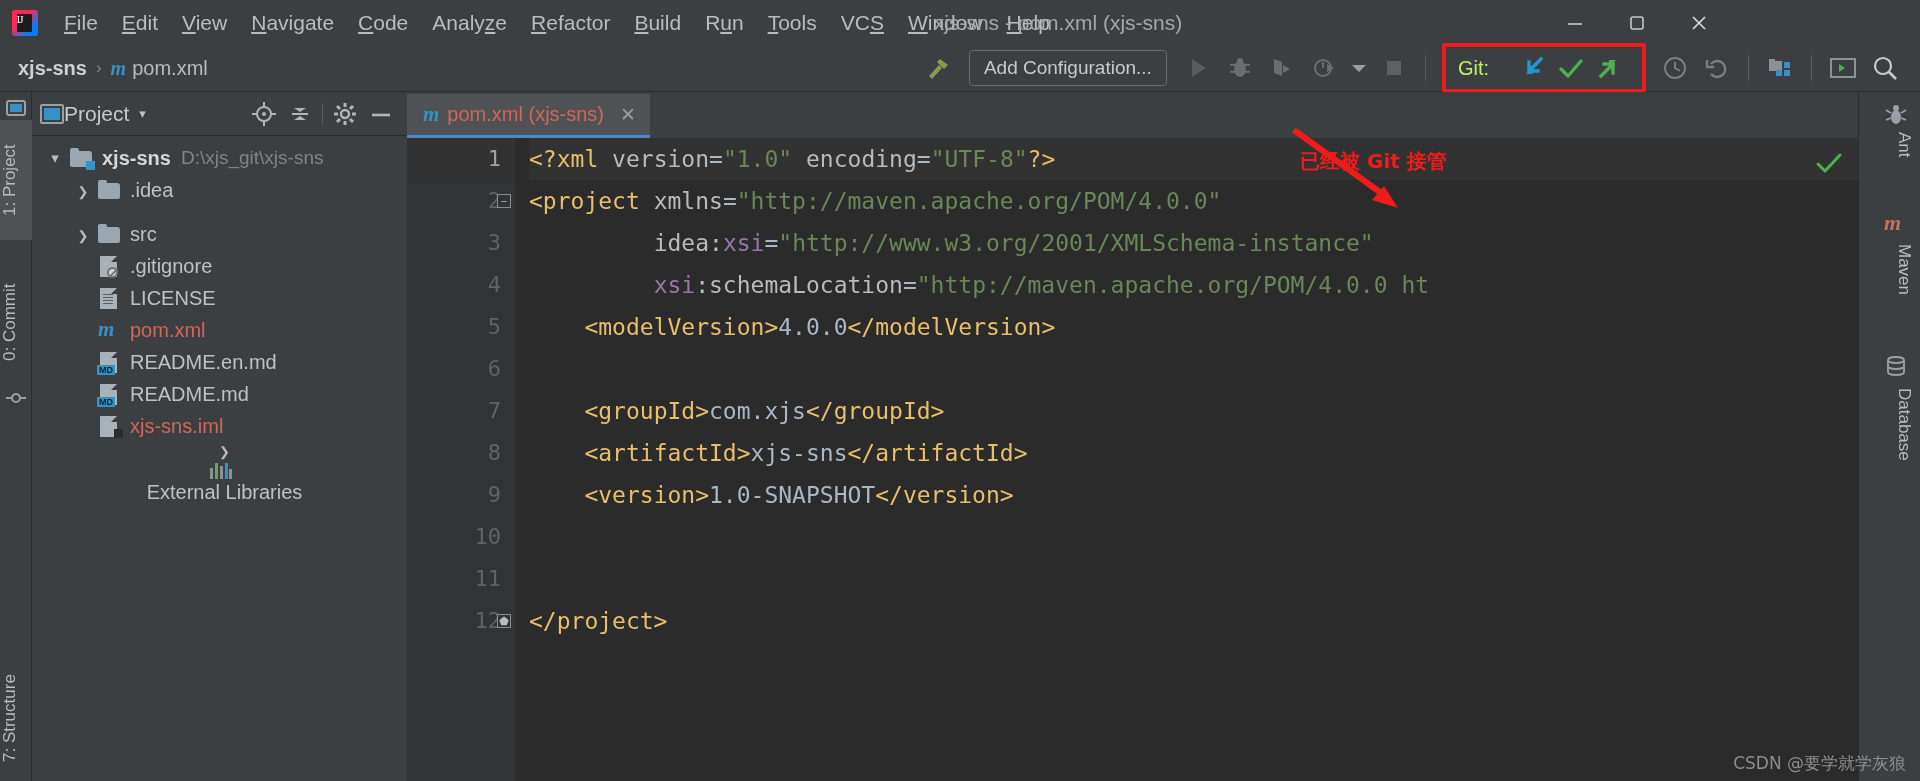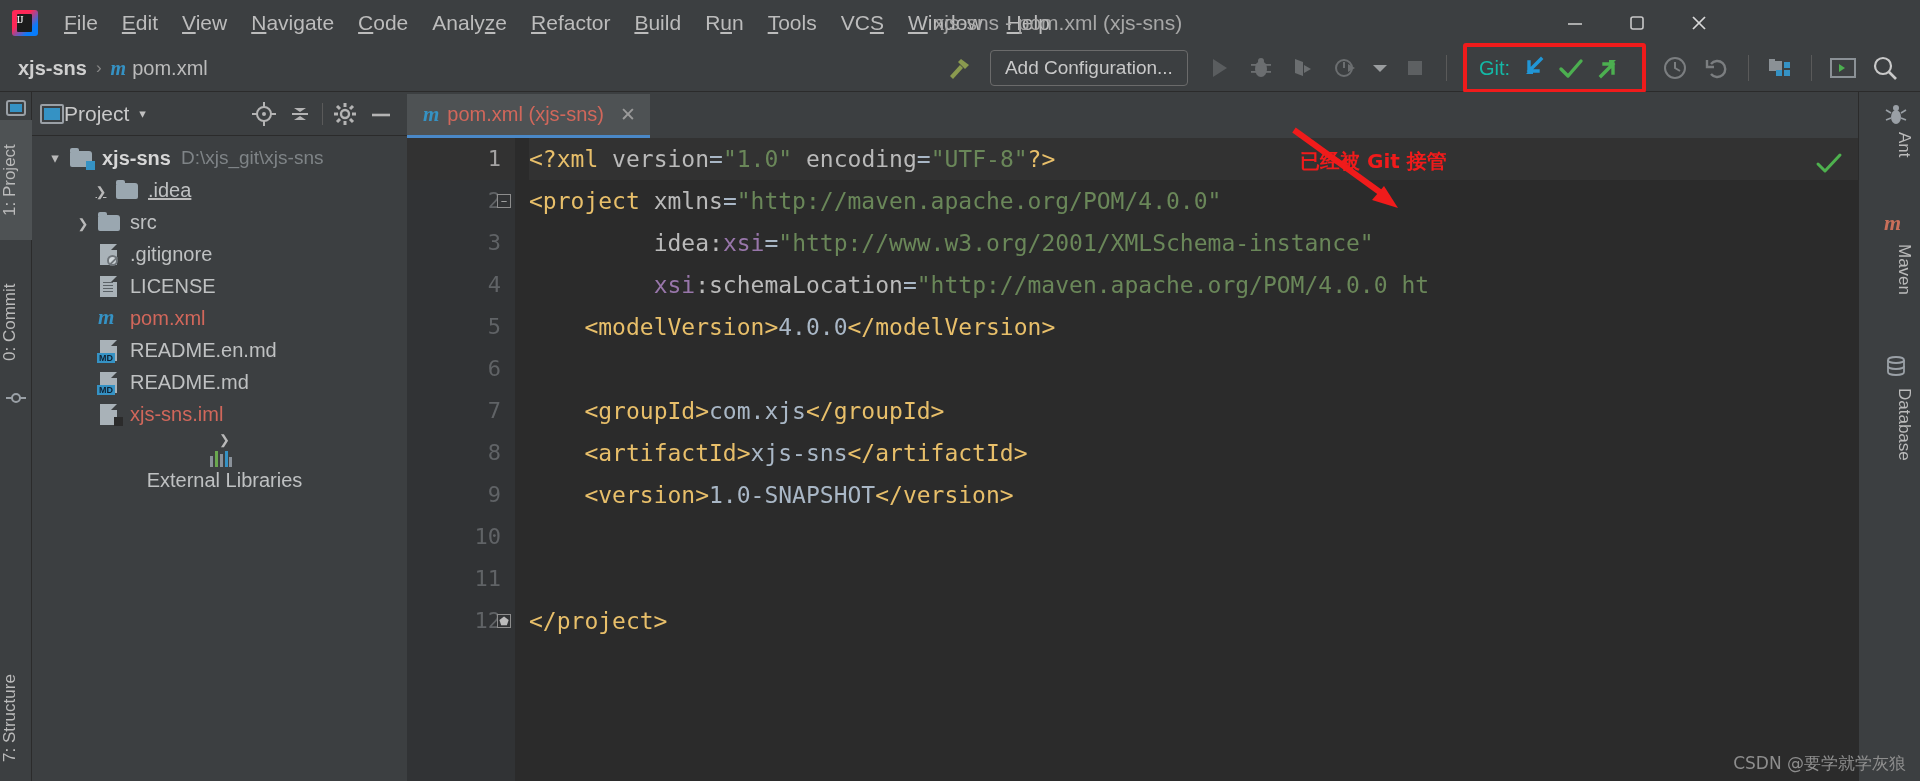--- a/index.html
+++ b/index.html
@@ -55,21 +55,21 @@
                  font-family:"Liberation Serif", serif;}
   .tb-spacer{ flex:1; }
   .tb-group{ display:flex; align-items:center; }
   .tb-btn{ width:42px; height:40px; display:flex; align-items:center; justify-content:center; }
   .addcfg{
     height:36px; border:1px solid #6b6b6b; border-radius:4px; color:#c9c9c9;
     font-size:19px; display:flex; align-items:center; padding:0 14px; margin:0 10px;
     background:#3c3f41;
   }
   .sep-v{ width:1px; height:26px; background:#5a5a5a; margin:0 10px; }
-  .git-label{ font-size:20px; color:#14b8a6; margin-right:4px; }
+  .git-label{ font-size:20px; color:#bef264; margin-right:25px; }
   .git-box{
     position:relative; display:flex; align-items:center; padding:6px 14px 6px 12px;
     border:4px solid #f01b1b; border-radius:3px;
   }
   .git-ic{ width:38px; height:30px; display:flex; align-items:center; justify-content:center; }
   .red-annot{
     position:absolute; color:#f01b1b; font-weight:bold; font-size:20px;
     font-family:"DejaVu Sans", sans-serif;
   }
 
@@ -420,28 +420,28 @@
     <div class="tree" id="tree">
         <div class="row" style="padding-left: 10px;">
           <span class="arrow open"></span>
           <span class="ficon">
             <span class="folder"></span>
             <span class="badge-blue"></span>
           </span>
           <span class="lbl bold">xjs-sns</span>
           <span class="path">D:\xjs_git\xjs-sns</span>
         </div>
-        <div class="row" style="padding-left: 56px; text-decoration: underline;">
+        <div class="row" style="padding-left: 38px;">
           <span class="arrow closed"></span>
           <span class="ficon">
             <span class="folder"></span>
           </span>
           <span class="lbl">.idea</span>
         </div>
-        <div class="row" style="padding-left: 38px;">
+        <div class="row" style="padding-left: 38px; margin-top: 12px;">
           <span class="arrow closed"></span>
           <span class="ficon">
             <span class="folder"></span>
           </span>
           <span class="lbl">src</span>
         </div>
         <div class="row" style="padding-left: 38px;">
           <span class="arrow"></span>
           <span class="ficon">
             <span class="file"></span>

